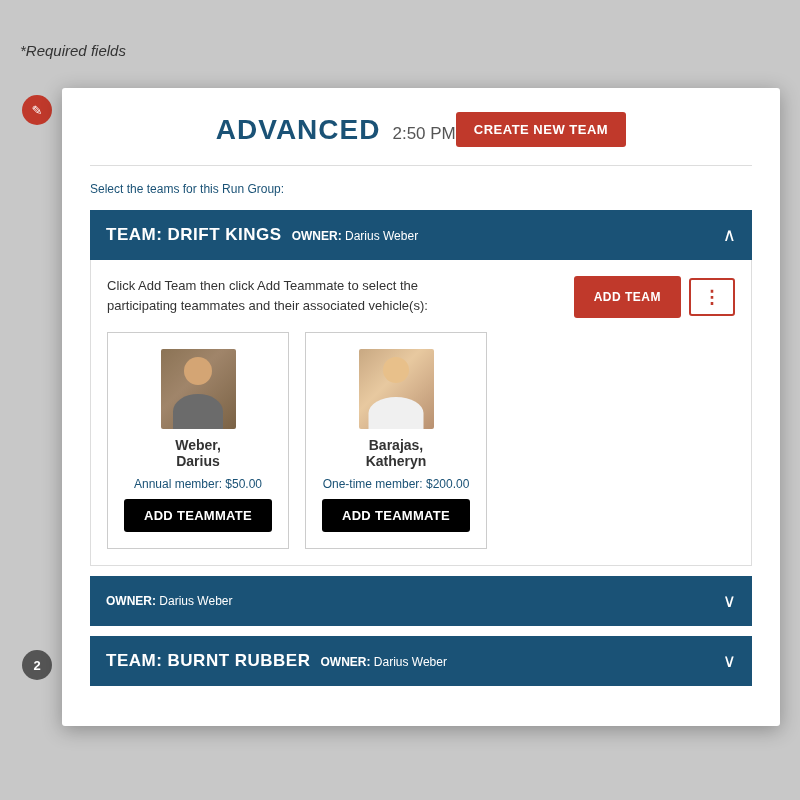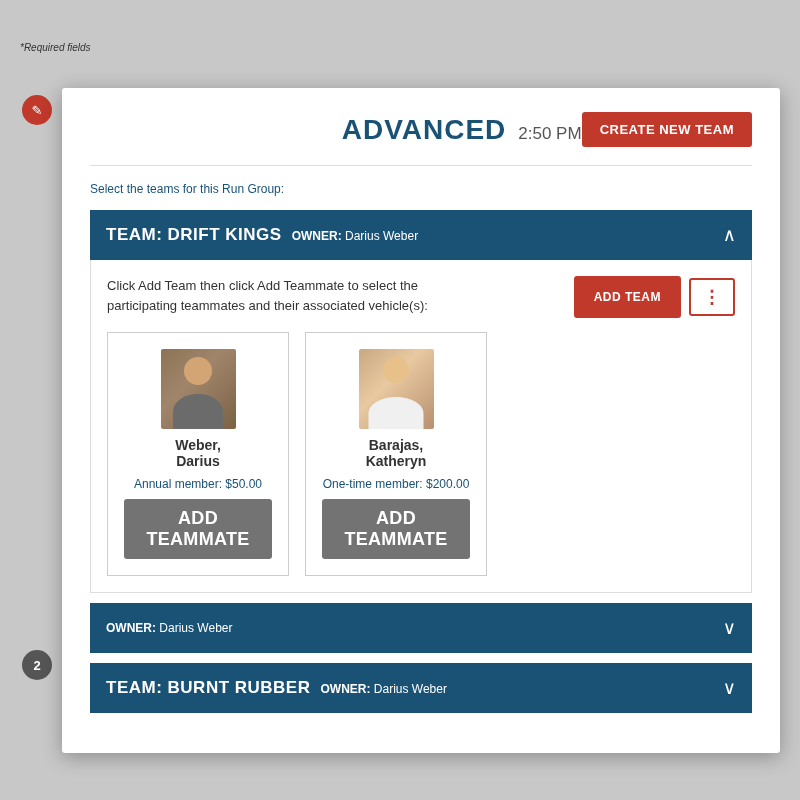--- a/index.html
+++ b/index.html
@@ -15,21 +15,21 @@
     .background-overlay {
       position: absolute;
       top: 0; left: 0; right: 0; bottom: 0;
       background: #c8c8c8;
     }
 
     .required-fields {
       position: absolute;
       top: 42px;
       left: 20px;
-      font-size: 10px;
+      font-size: 15px;
       color: #333;
       font-style: italic;
     }
 
     .edit-icon-circle {
       position: absolute;
       top: 95px;
       left: 22px;
       width: 30px;
       height: 30px;
@@ -66,21 +66,21 @@
       width: 718px;
       background: white;
       border-radius: 3px;
       padding: 24px 28px 30px 28px;
       box-shadow: 0 4px 20px rgba(0,0,0,0.3);
     }
 
     .modal-header {
       display: flex;
       align-items: center;
-      justify-content: flex-end;
+      justify-content: center;
       margin-bottom: 18px;
     }
 
     .modal-title-area {
       display: flex;
       align-items: baseline;
       gap: 12px;
     }
 
     .modal-title {
@@ -235,25 +235,25 @@
       text-align: center;
     }
 
     .teammate-membership {
       font-size: 12px;
       color: #1a5276;
       text-align: center;
     }
 
     .add-teammate-btn {
-      background: #737373;
+      background: #000000;
       color: white;
       border: none;
       padding: 9px 14px;
-      font-size: 18px;
+      font-size: 13px;
       font-weight: bold;
       cursor: pointer;
       border-radius: 3px;
       letter-spacing: 0.3px;
       width: 100%;
     }
 
     
     .photo-male {
       width: 75px;

